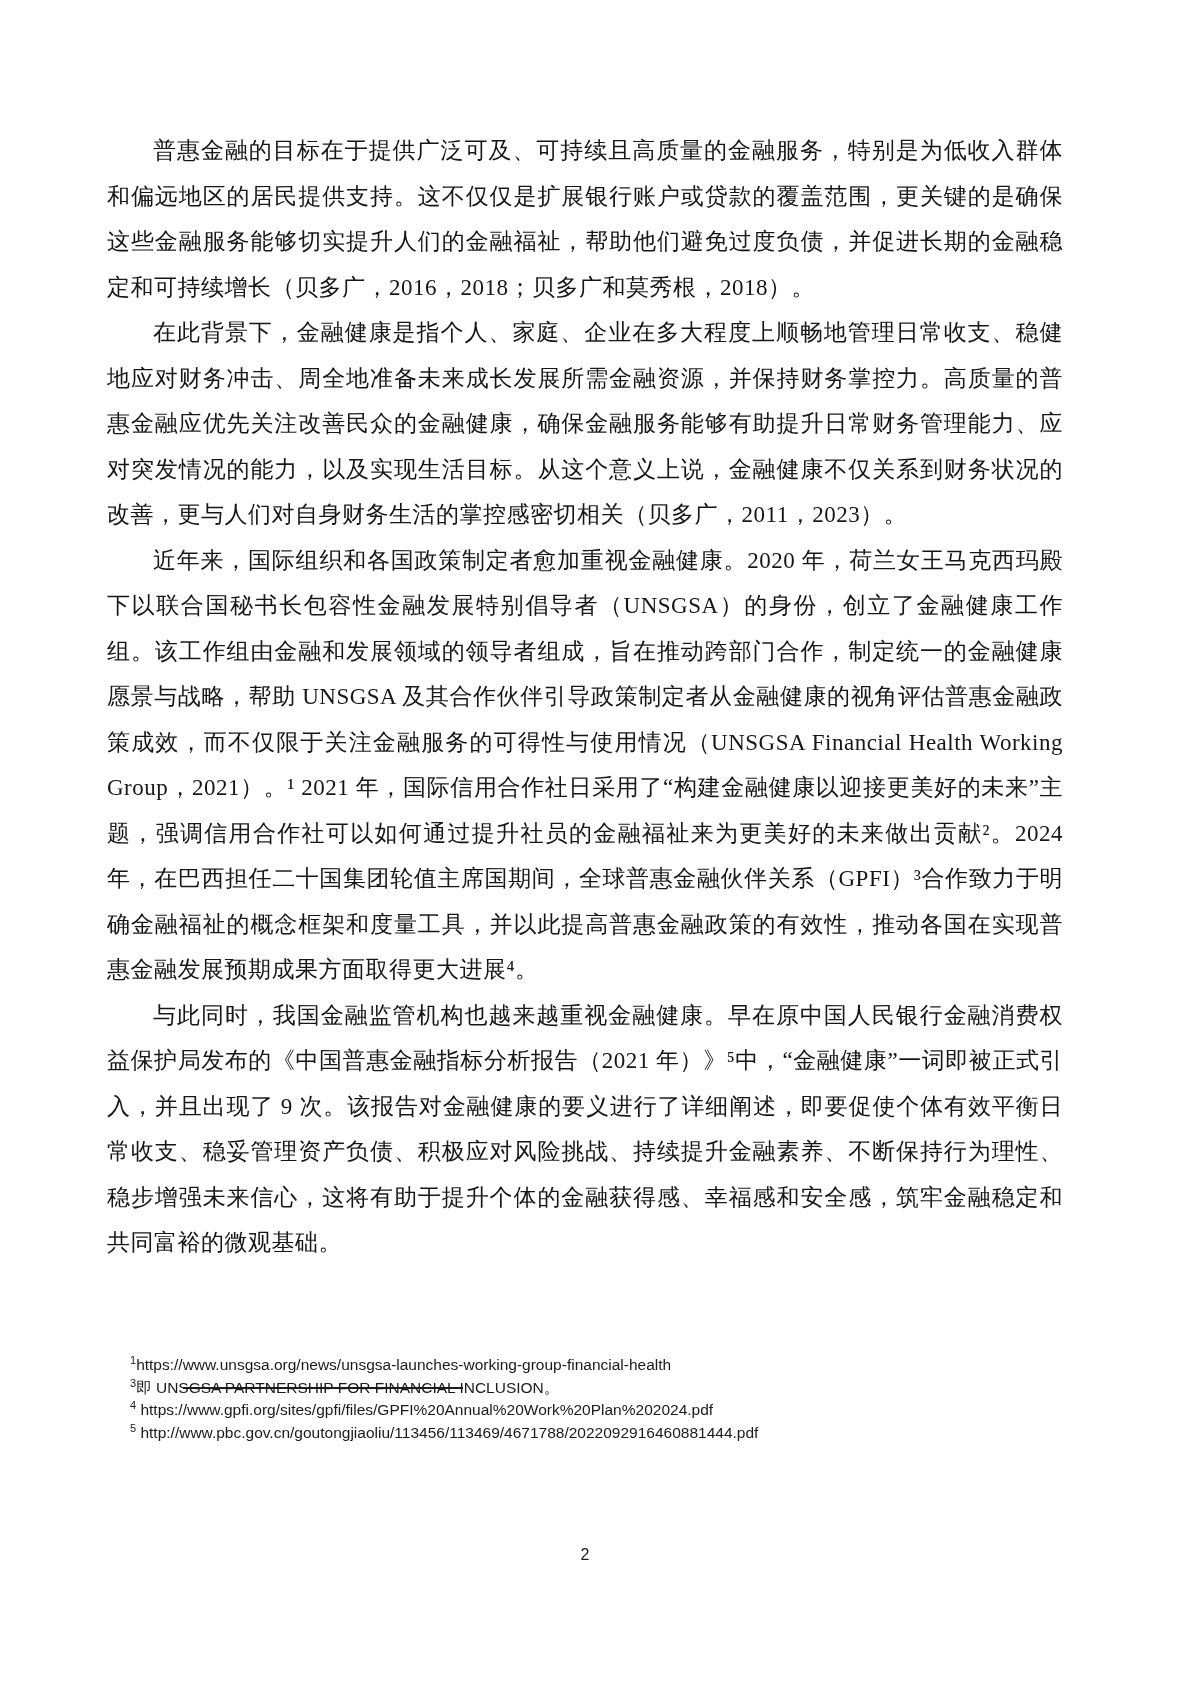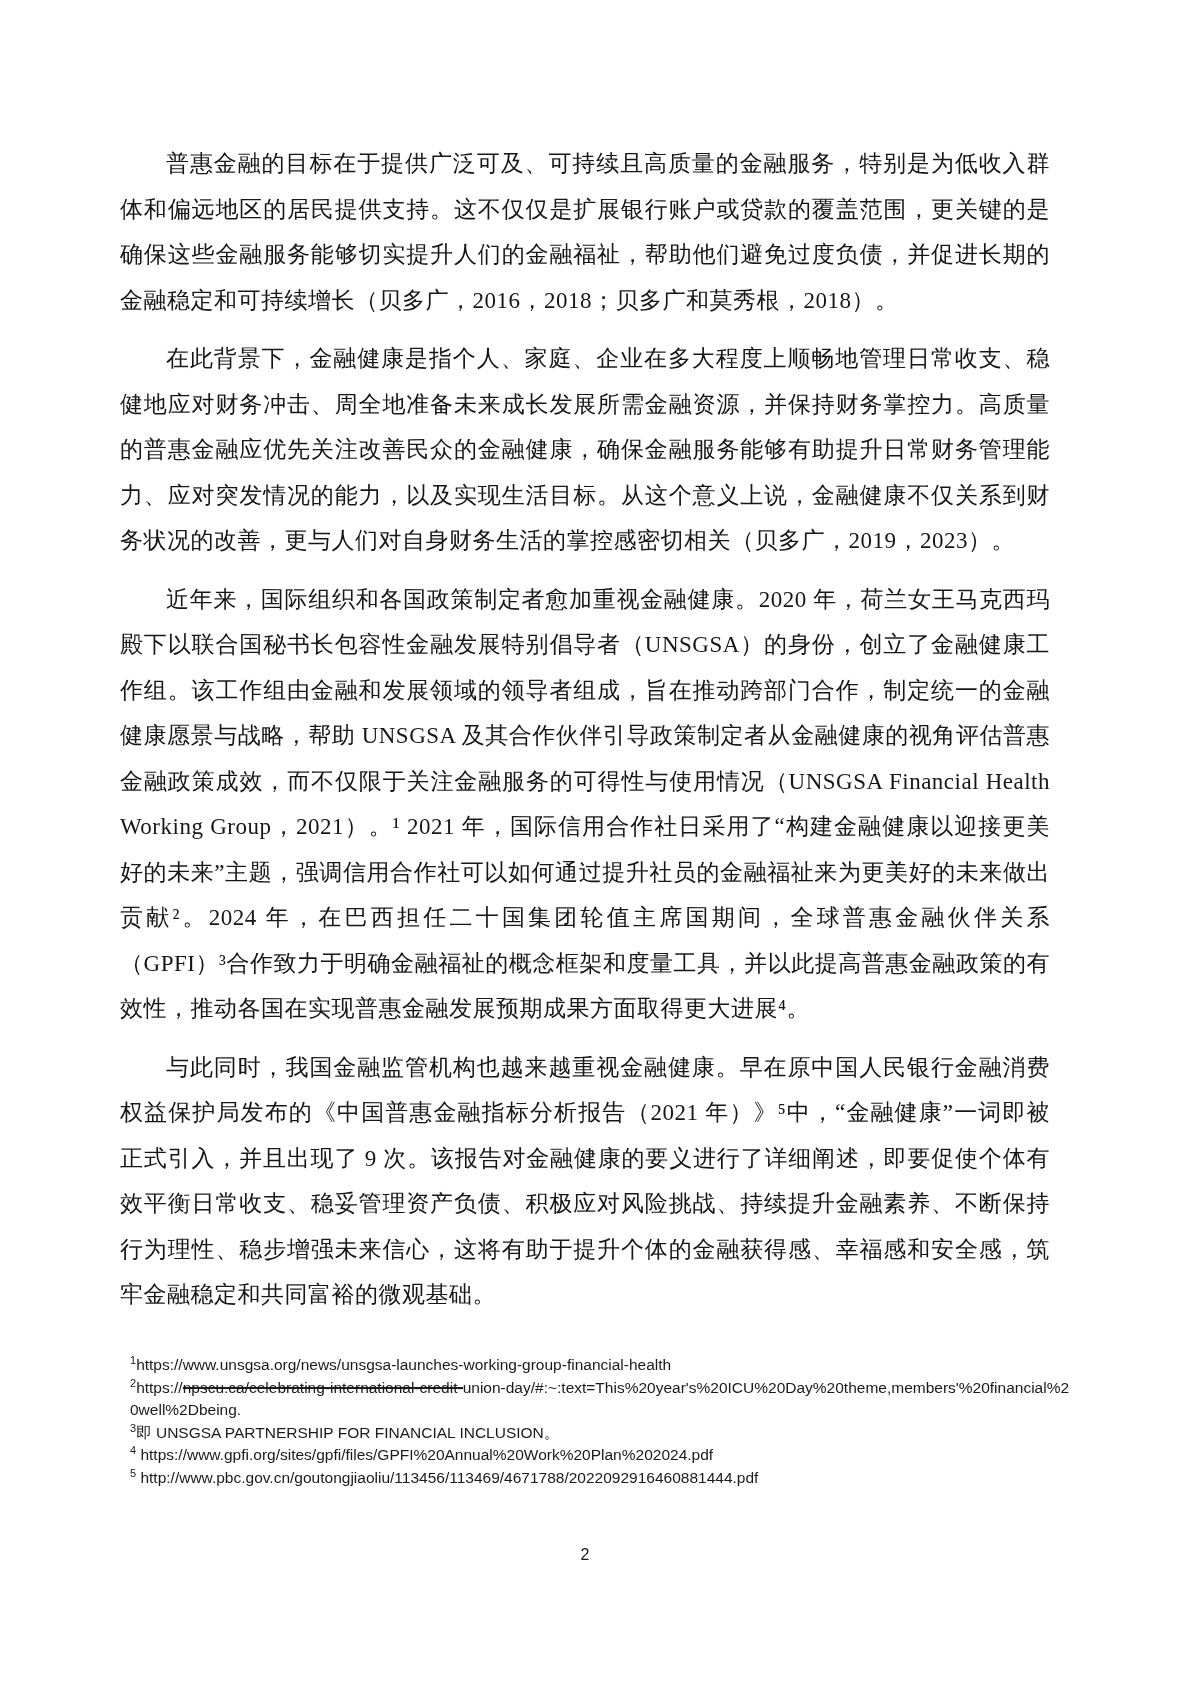--- a/index.html
+++ b/index.html
@@ -16,21 +16,21 @@
     color: #161616;
   }
   .body-text {
     position: absolute;
     left: 107px;
     top: 128px;
     width: 956px;
     font-family: "Liberation Serif", "DejaVu Serif", serif;
   }
   .par {
-    margin: 13px;
+    margin: 0;
     font-size: 23px;
     line-height: 45.5px;
     text-align: justify;
     text-justify: inter-character;
     text-indent: 2em;
     letter-spacing: 0.5px;
   }
   .footnote-sep {
     position: absolute;
     left: 183px;
@@ -67,30 +67,29 @@
     color: #1a1a1a;
   }
 </style>
 </head>
 <body>
 
 <div class="page">
 
   <div class="body-text">
     <p class="par">普惠金融的目标在于提供广泛可及、可持续且高质量的金融服务，特别是为低收入群体和偏远地区的居民提供支持。这不仅仅是扩展银行账户或贷款的覆盖范围，更关键的是确保这些金融服务能够切实提升人们的金融福祉，帮助他们避免过度负债，并促进长期的金融稳定和可持续增长（贝多广，2016，2018；贝多广和莫秀根，2018）。</p>
-    <p class="par">在此背景下，金融健康是指个人、家庭、企业在多大程度上顺畅地管理日常收支、稳健地应对财务冲击、周全地准备未来成长发展所需金融资源，并保持财务掌控力。高质量的普惠金融应优先关注改善民众的金融健康，确保金融服务能够有助提升日常财务管理能力、应对突发情况的能力，以及实现生活目标。从这个意义上说，金融健康不仅关系到财务状况的改善，更与人们对自身财务生活的掌控感密切相关（贝多广，2019，2023）。</p>
+    <p class="par">在此背景下，金融健康是指个人、家庭、企业在多大程度上顺畅地管理日常收支、稳健地应对财务冲击、周全地准备未来成长发展所需金融资源，并保持财务掌控力。高质量的普惠金融应优先关注改善民众的金融健康，确保金融服务能够有助提升日常财务管理能力、应对突发情况的能力，以及实现生活目标。从这个意义上说，金融健康不仅关系到财务状况的改善，更与人们对自身财务生活的掌控感密切相关（贝多广，2011，2023）。</p>
     <p class="par">近年来，国际组织和各国政策制定者愈加重视金融健康。2020 年，荷兰女王马克西玛殿下以联合国秘书长包容性金融发展特别倡导者（UNSGSA）的身份，创立了金融健康工作组。该工作组由金融和发展领域的领导者组成，旨在推动跨部门合作，制定统一的金融健康愿景与战略，帮助 UNSGSA 及其合作伙伴引导政策制定者从金融健康的视角评估普惠金融政策成效，而不仅限于关注金融服务的可得性与使用情况（UNSGSA Financial Health Working Group，2021）。¹  2021 年，国际信用合作社日采用了“构建金融健康以迎接更美好的未来”主题，强调信用合作社可以如何通过提升社员的金融福祉来为更美好的未来做出贡献²。2024 年，在巴西担任二十国集团轮值主席国期间，全球普惠金融伙伴关系（GPFI）³合作致力于明确金融福祉的概念框架和度量工具，并以此提高普惠金融政策的有效性，推动各国在实现普惠金融发展预期成果方面取得更大进展⁴。</p>
     <p class="par">与此同时，我国金融监管机构也越来越重视金融健康。早在原中国人民银行金融消费权益保护局发布的《中国普惠金融指标分析报告（2021 年）》⁵中，“金融健康”一词即被正式引入，并且出现了 9 次。该报告对金融健康的要义进行了详细阐述，即要促使个体有效平衡日常收支、稳妥管理资产负债、积极应对风险挑战、持续提升金融素养、不断保持行为理性、稳步增强未来信心，这将有助于提升个体的金融获得感、幸福感和安全感，筑牢金融稳定和共同富裕的微观基础。</p>
   </div>
 
   <div class="footnote-sep"></div>
 
   <div class="footnotes">
     <div class="fn"><sup>1</sup><span>https://www.unsgsa.org/news/unsgsa-launches-working-group-financial-health</span></div>
-    <div class="fn"><sup>2</sup><span>https://npscu.ca/celebrating-international-credit-union-day/#:~:text=This%20year's%20ICU%20Day%20theme,members'%20financial%20well%2Dbeing.</span></div>
     <div class="fn"><sup>3</sup><span>即 UNSGSA PARTNERSHIP FOR FINANCIAL INCLUSION。</span></div>
     <div class="fn"><sup>4</sup><span> https://www.gpfi.org/sites/gpfi/files/GPFI%20Annual%20Work%20Plan%202024.pdf</span></div>
     <div class="fn"><sup>5</sup><span> http://www.pbc.gov.cn/goutongjiaoliu/113456/113469/4671788/2022092916460881444.pdf</span></div>
   </div>
 
   <div class="page-number">2</div>
 
 </div>
 
 </body></html>

